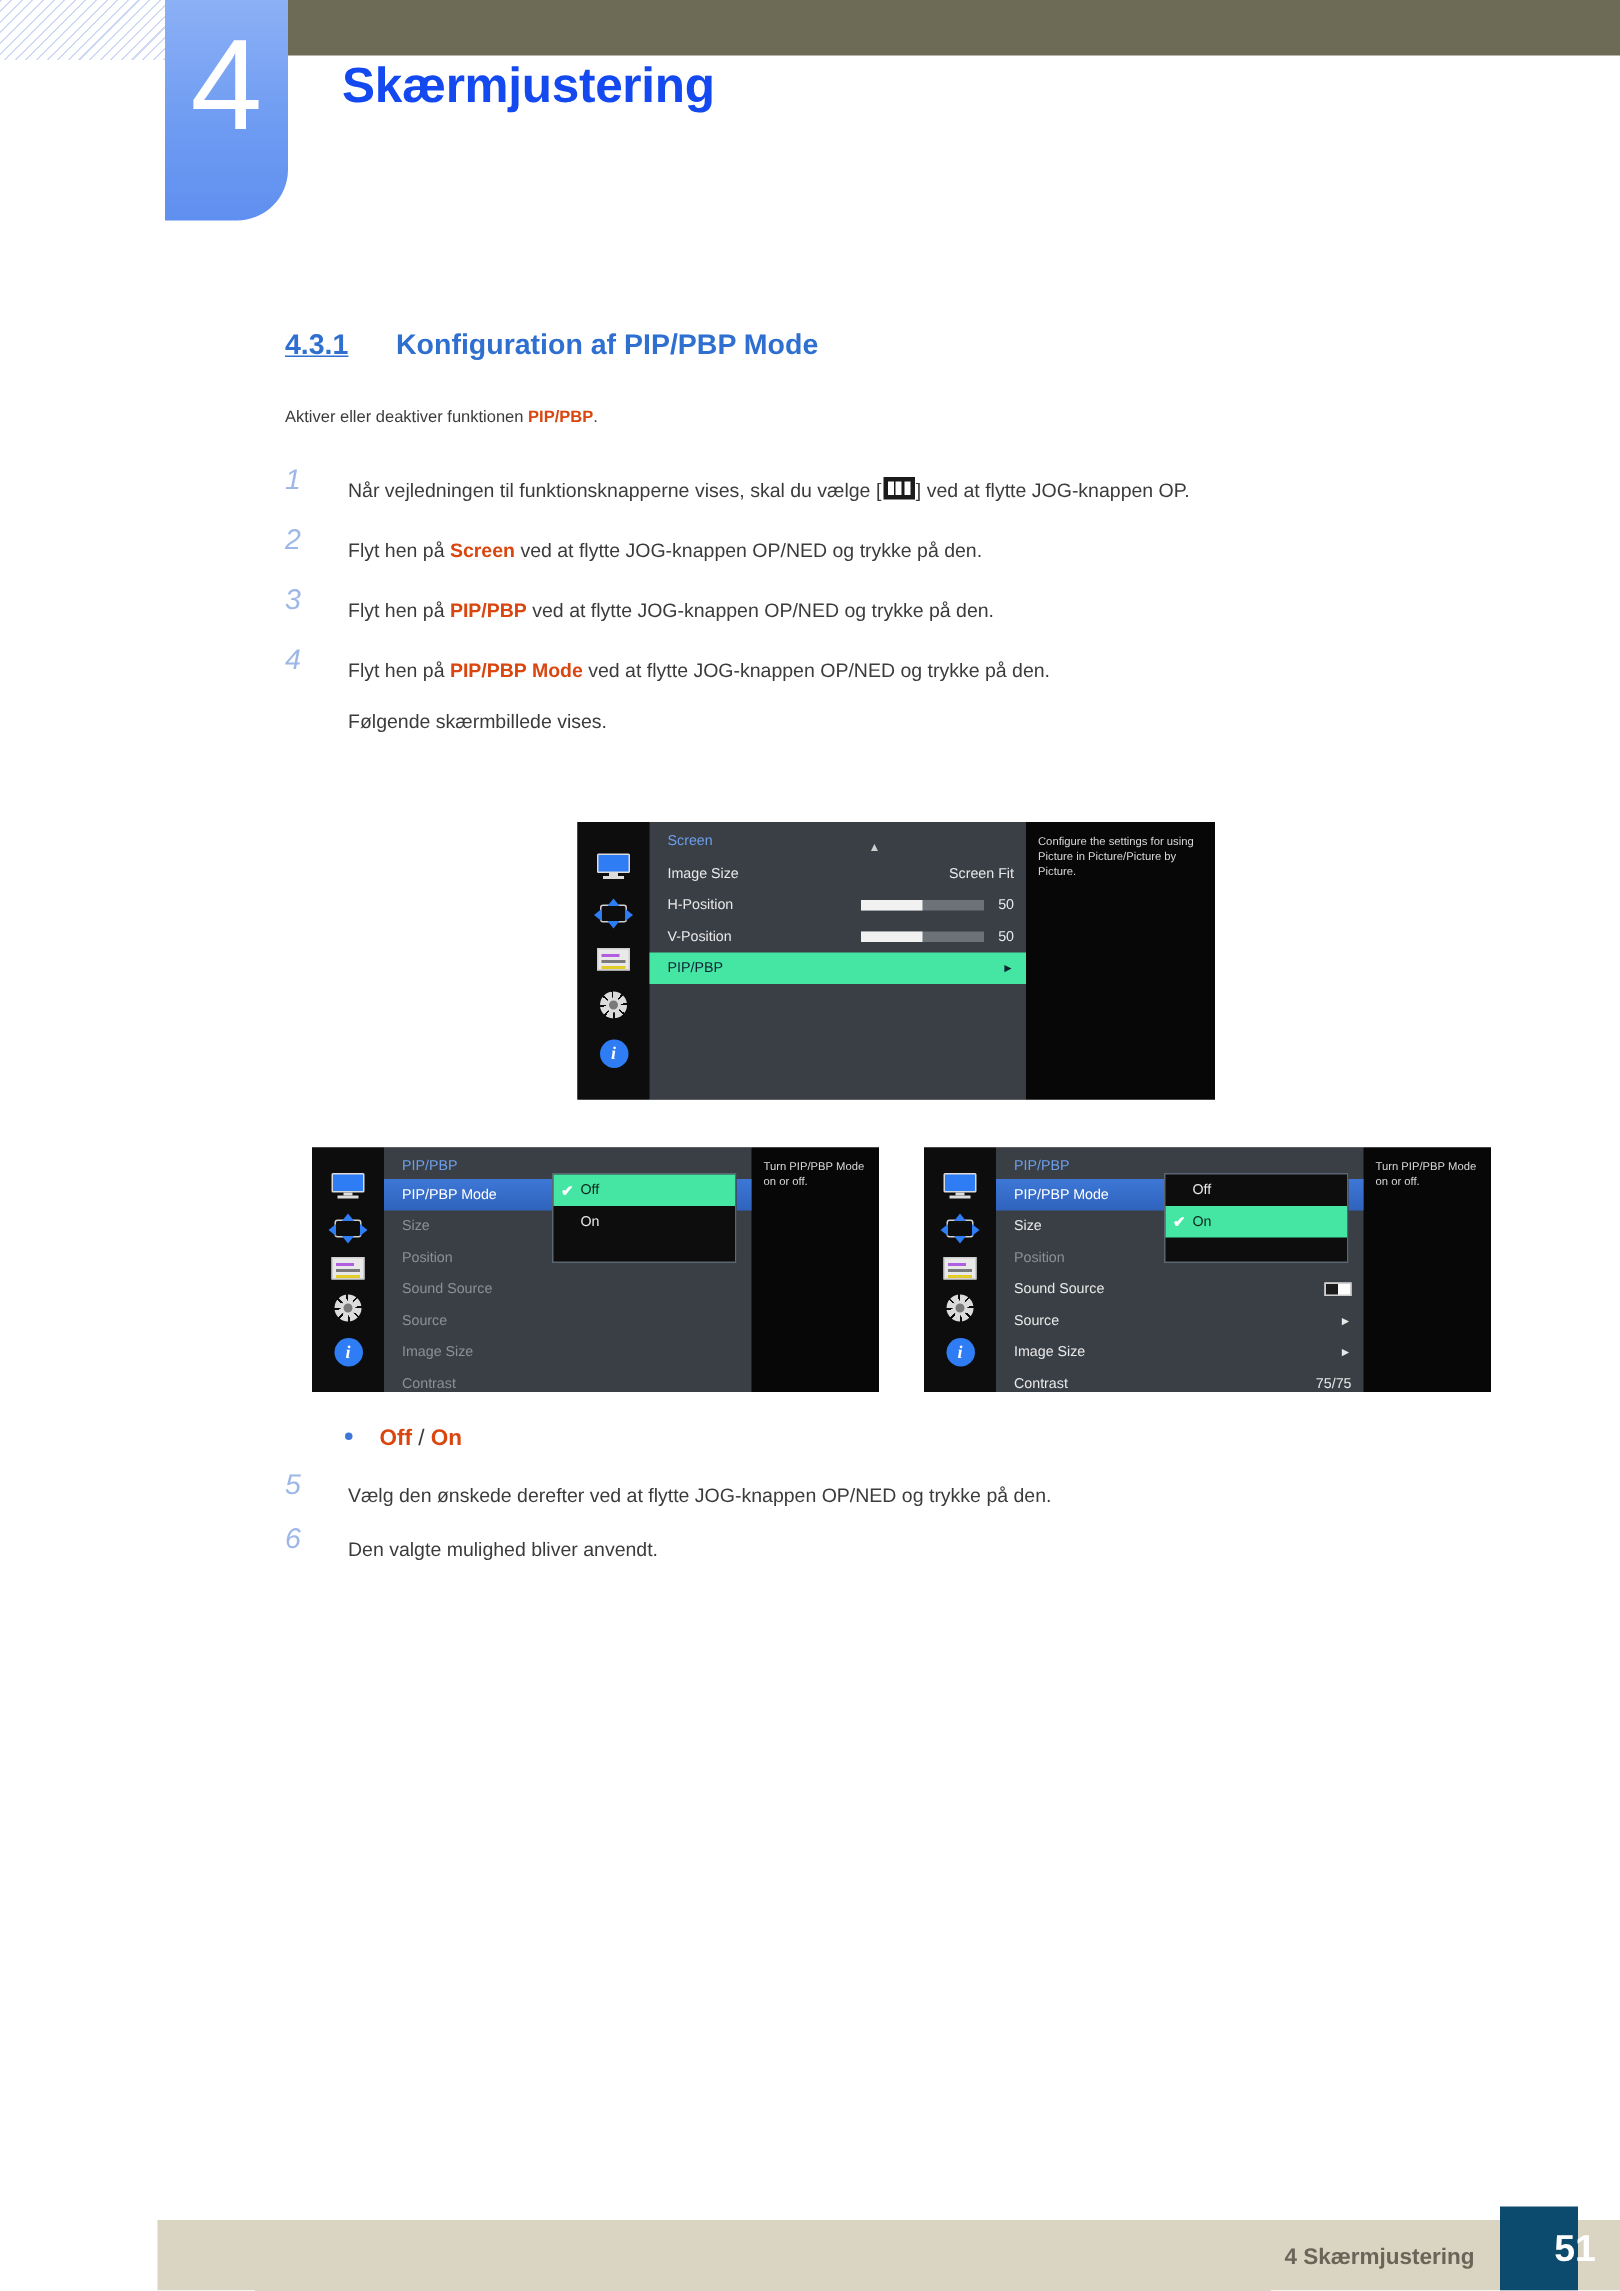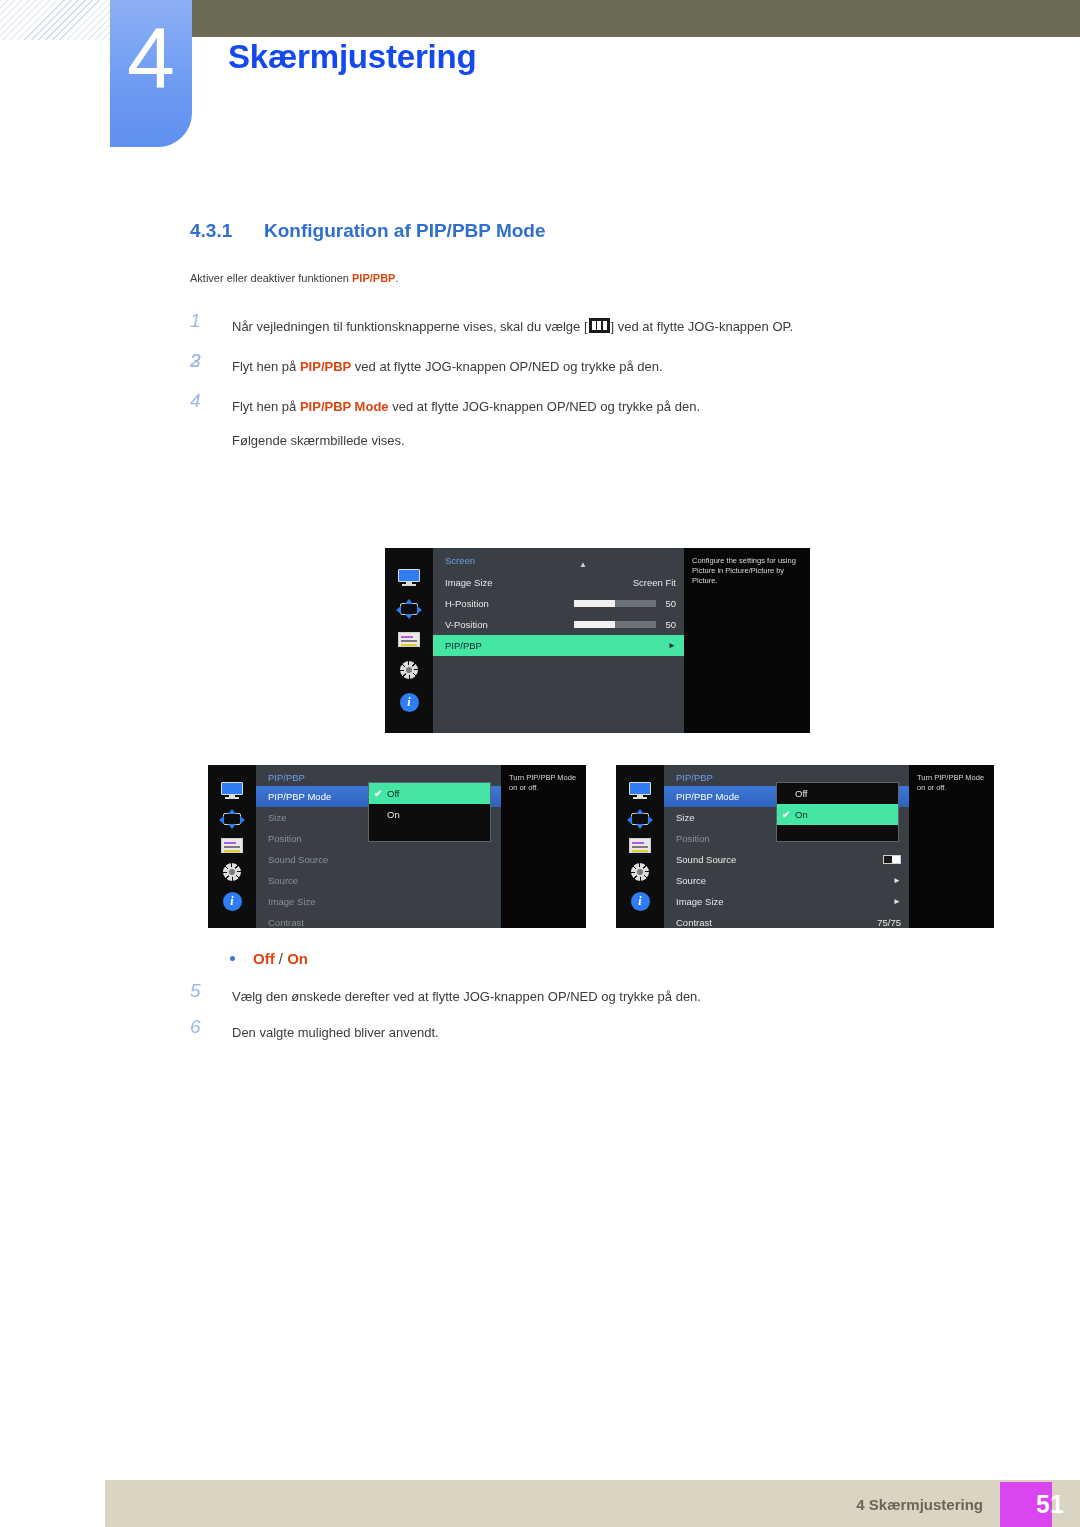--- a/index.html
+++ b/index.html
@@ -40,21 +40,21 @@
     position: absolute; left: 228px; top: 38px;
     font-size: 33px; font-weight: bold; color: #1449f0;
     letter-spacing: -0.2px;
   }
 
   .sec-head {
     position: absolute; left: 190px; top: 220px;
     font-size: 19px; font-weight: bold; color: #2f6fd0;
     white-space: nowrap;
   }
-  .sec-head .num { display: inline-block; width: 74px; }
+  .sec-head .num { display: inline-block; width: 74px; text-decoration: underline; }
 
   .intro {
     position: absolute; left: 190px; top: 272px;
     font-size: 11px; color: #3b3b3b; white-space: nowrap;
   }
   .strong-orange { color: #d9460f; font-weight: bold; }
 
   ol.steps { list-style: none; position: absolute; left: 190px; top: 310px; width: 800px; }
   ol.steps li { position: relative; padding-left: 42px; margin-bottom: 6px; }
   .stepnum {
@@ -166,22 +166,22 @@
   
   .footer-bar {
     position: absolute; left: 105px; bottom: 0; width: 975px; height: 47px;
     background: #dad4c2;
   }
   .footer-text {
     position: absolute; right: 97px; bottom: 14px;
     font-size: 15px; color: #6b6458; font-weight: bold;
   }
   .footer-page {
-    position: absolute; right: 28px; bottom: 0; width: 52px; height: 45px;
-    background: #d946ef; color: #ffffff; font-size: 25px; font-weight: bold;
+    position: absolute; right: 28px; bottom: 0; width: 52px; height: 56px;
+    background: #0c4a6e; color: #ffffff; font-size: 25px; font-weight: bold;
     display: flex; align-items: center; justify-content: center; padding-left: 48px;
   }
 </style>
 </head>
 <body>
 
 <div class="page">
 
   <div class="hatch"></div>
   <div class="olive-bar"></div>
@@ -198,20 +198,21 @@
     <span>Aktiver eller deaktiver funktionen </span><span class="strong-orange">PIP/PBP</span><span>.</span>
   </div>
 
   <ol class="steps">
     <li>
       <span class="stepnum">1</span>
       <span class="steptxt"><span>Når vejledningen til funktionsknapperne vises, skal du vælge [</span><span class="key-icon"><i></i><i></i><i></i></span><span>] ved at flytte JOG-knappen OP.</span></span>
     </li>
     <li>
       <span class="stepnum">2</span>
+      <span class="steptxt"><span>Flyt hen på </span><span class="strong-orange">Screen</span><span> ved at flytte JOG-knappen OP/NED og trykke på den.</span></span>
     </li>
     <li>
       <span class="stepnum">3</span>
       <span class="steptxt"><span>Flyt hen på </span><span class="strong-orange">PIP/PBP</span><span> ved at flytte JOG-knappen OP/NED og trykke på den.</span></span>
     </li>
     <li>
       <span class="stepnum">4</span>
       <span class="steptxt"><span>Flyt hen på </span><span class="strong-orange">PIP/PBP Mode</span><span> ved at flytte JOG-knappen OP/NED og trykke på den.</span></span>
       <span class="steptxt second">Følgende skærmbillede vises.</span>
     </li>

